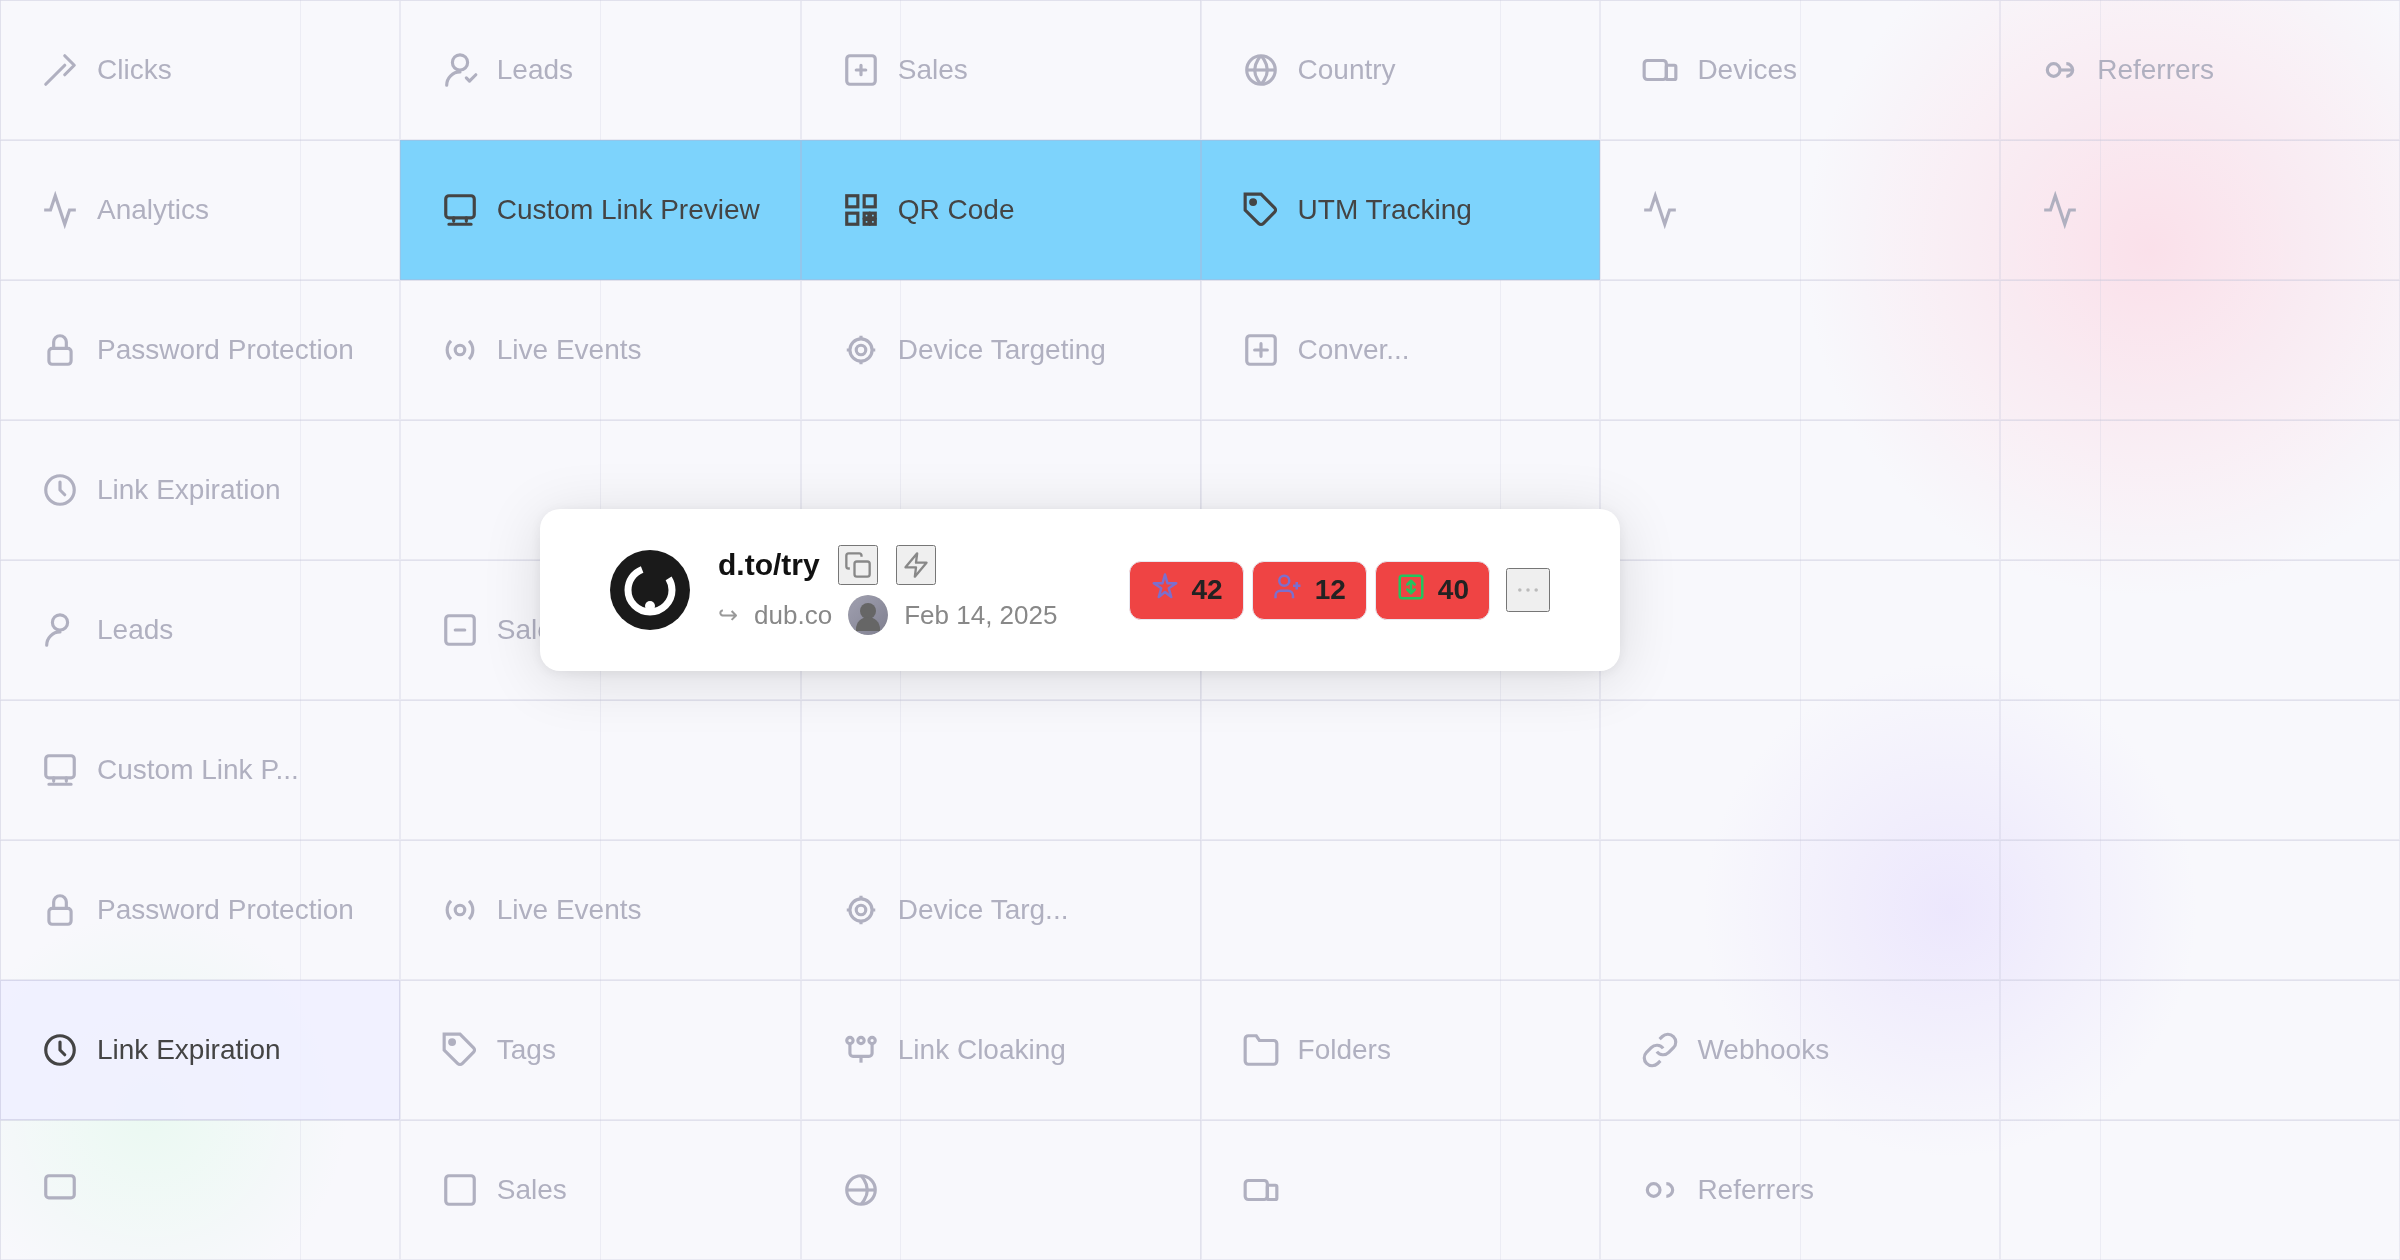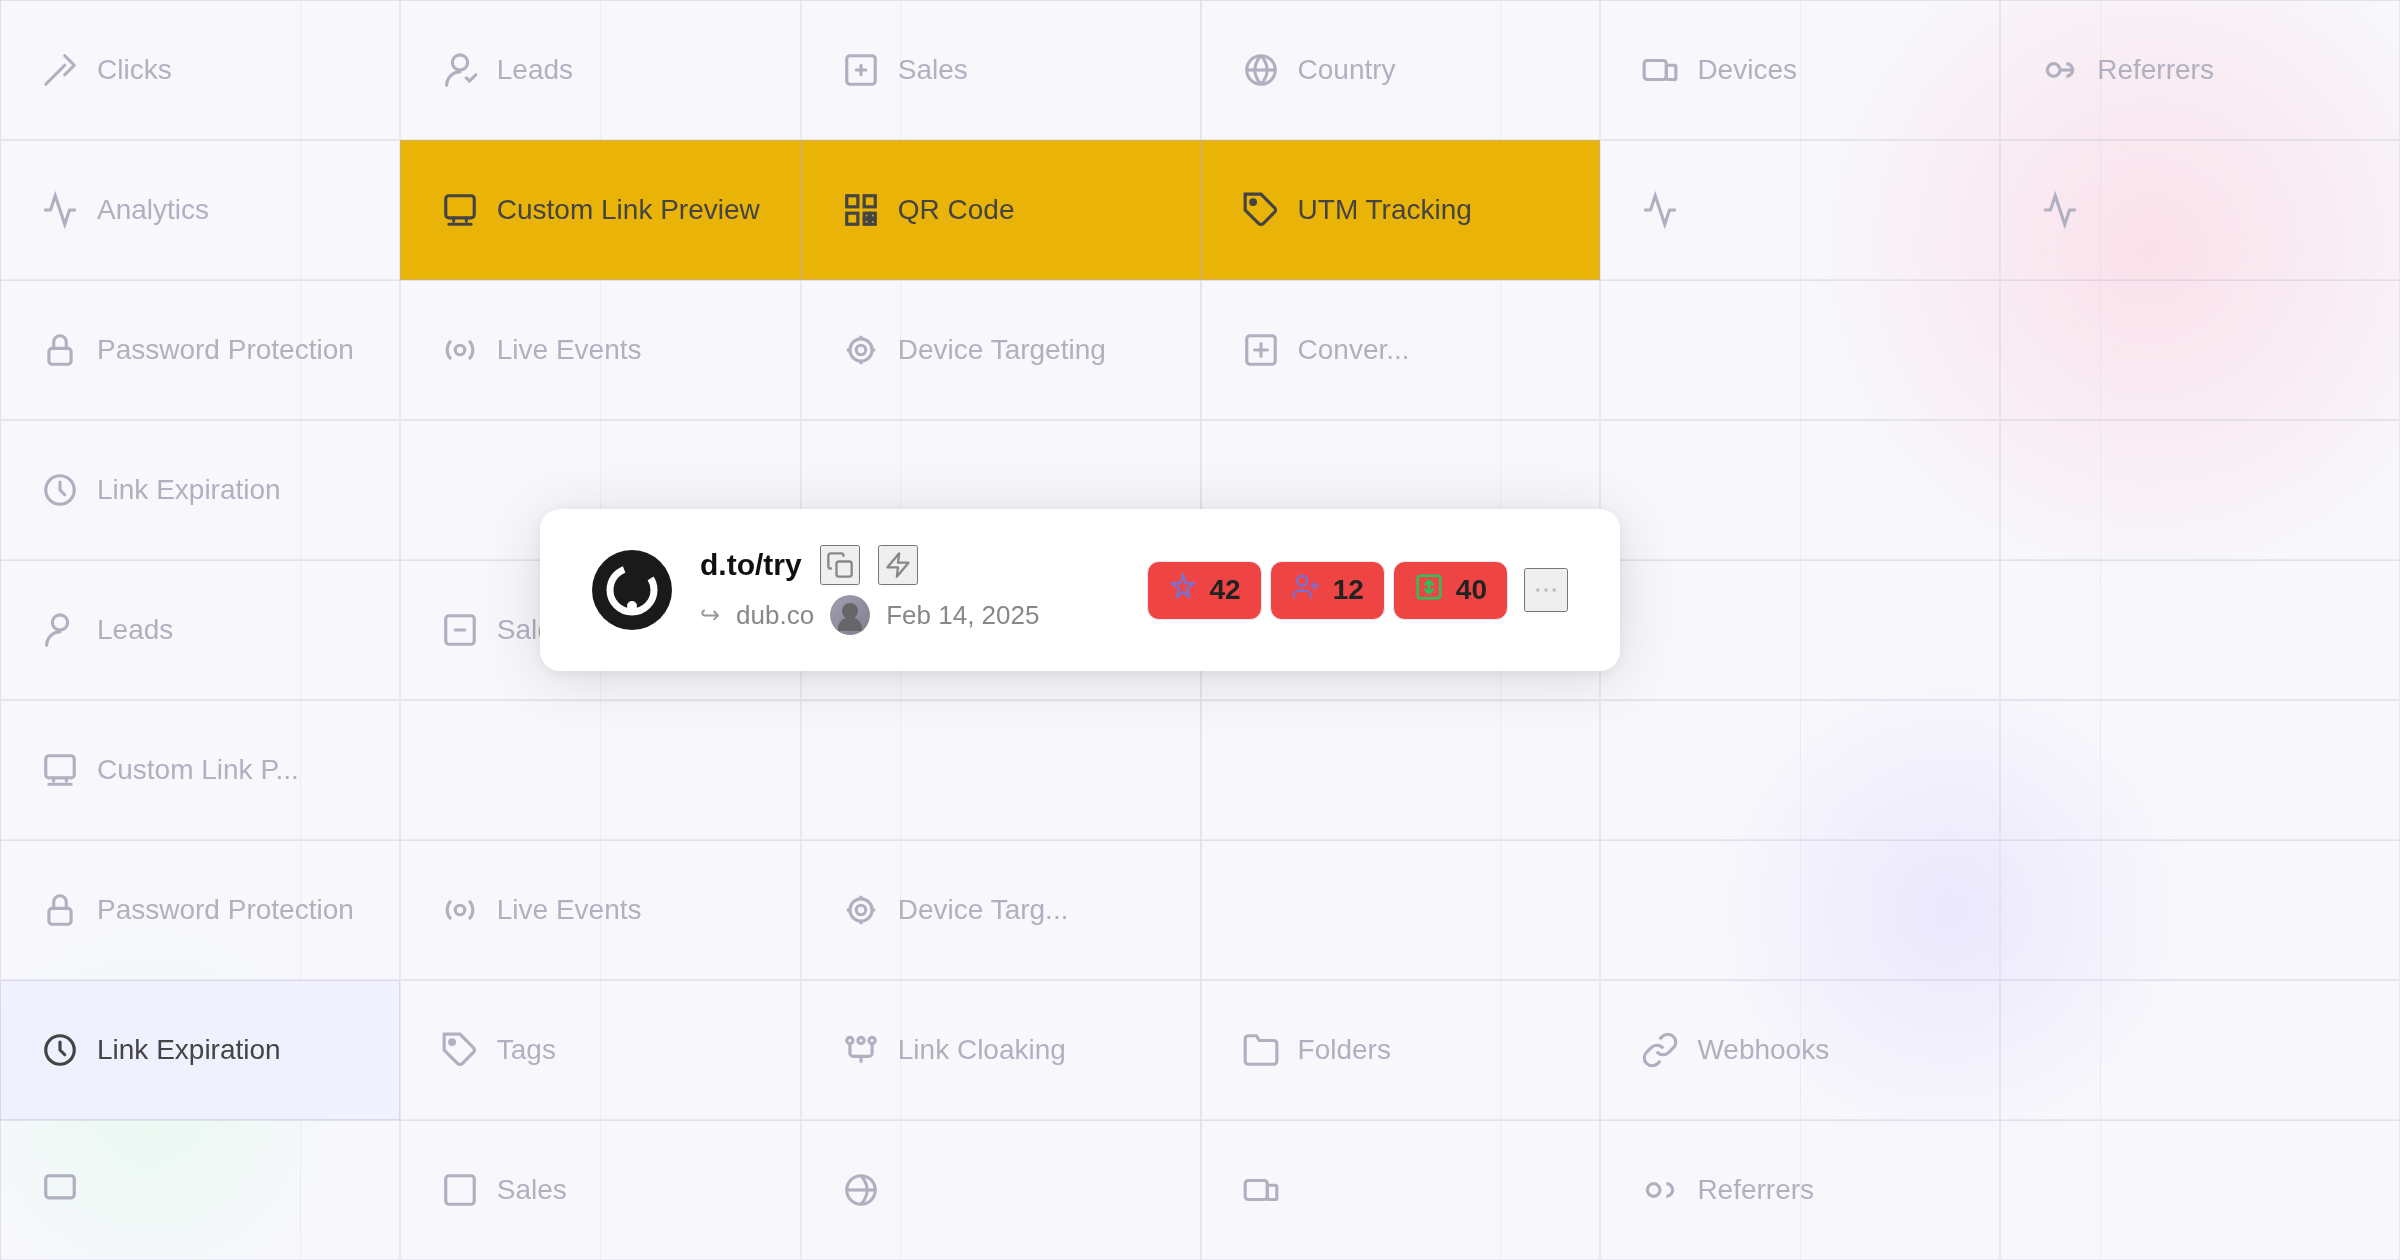--- a/index.html
+++ b/index.html
@@ -85,41 +85,41 @@
 
     .tile-label {
       font-size: 28px;
       font-weight: 500;
       color: #b0b0c0;
       white-space: nowrap;
     }
 
     
     .tile.active {
-      background: #eab308;
+      background: #7dd3fc;
       border-color: rgba(180,180,210,0.4);
     }
     .tile.active .tile-icon,
     .tile.active .tile-label {
       color: #444;
     }
 
     
     .card-overlay {
       position: absolute;
       top: 50%;
       left: 50%;
       transform: translate(-50%, -50%);
       margin-top: -40px;
       margin-left: -120px;
       width: 1080px;
       background: white;
       border-radius: 20px;
       box-shadow: 0 8px 60px rgba(0,0,0,0.12), 0 2px 12px rgba(0,0,0,0.06);
-      padding: 36px 52px;
+      padding: 36px 70px;
       display: flex;
       align-items: center;
       justify-content: space-between;
       gap: 46px;
       z-index: 100;
     }
 
     .card-left {
       display: flex;
       align-items: center;

